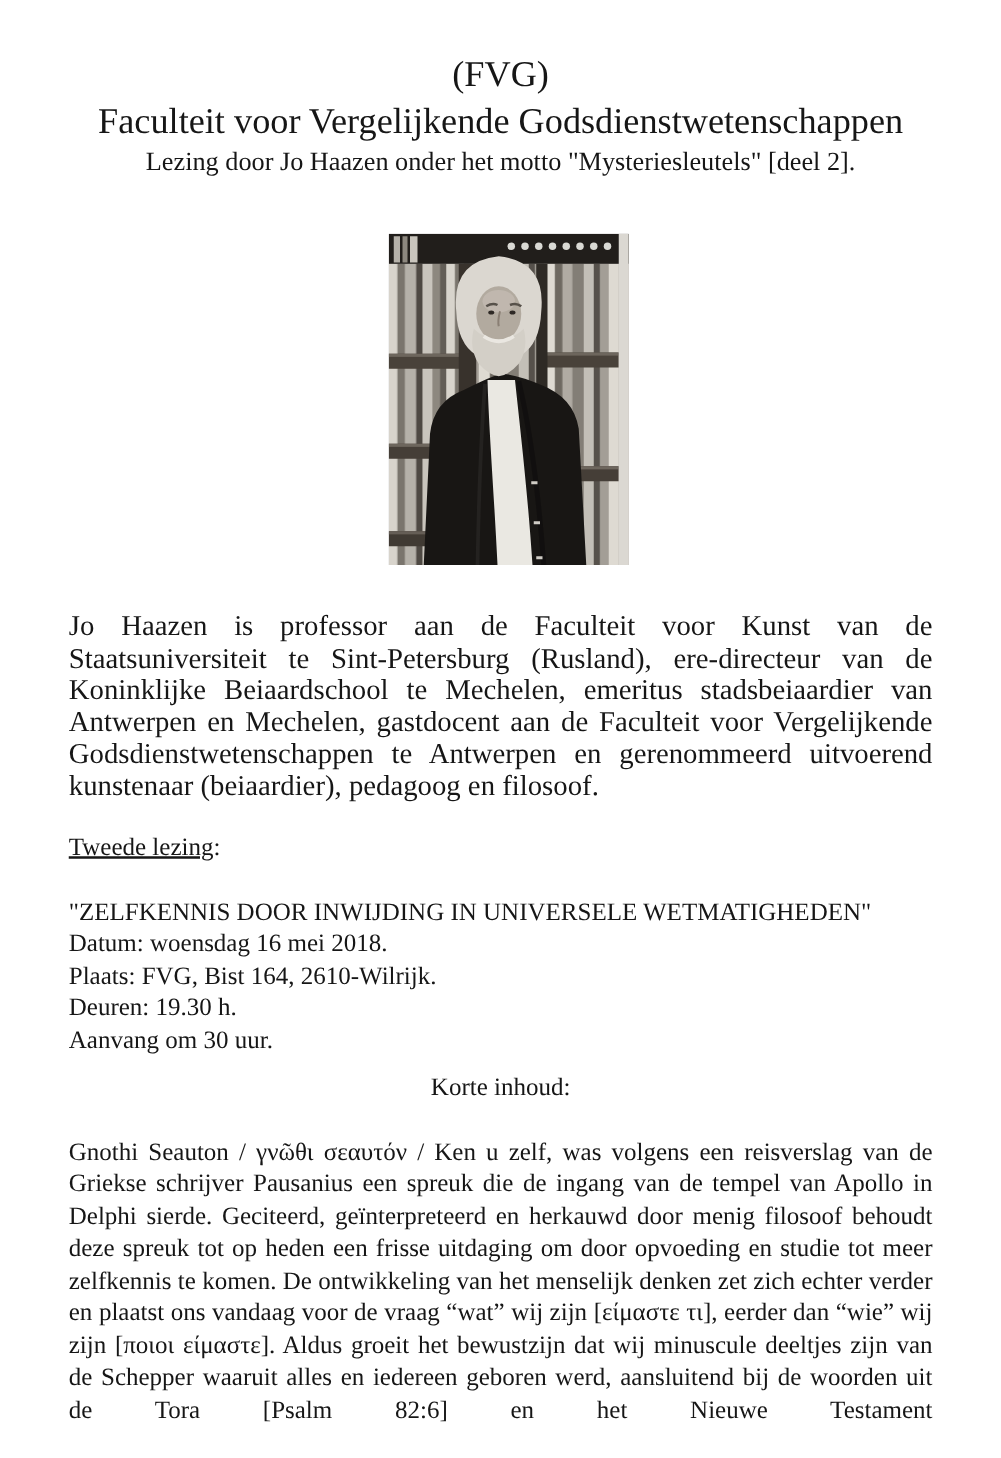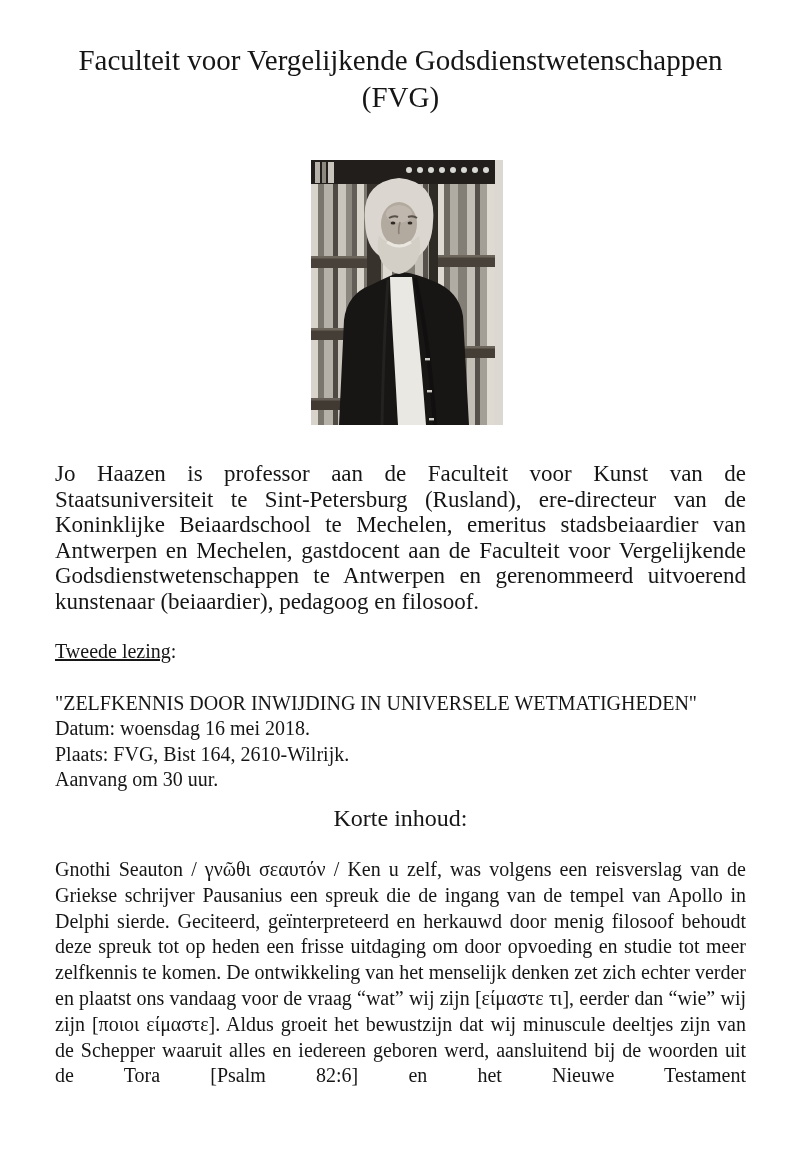--- a/index.html
+++ b/index.html
@@ -54,43 +54,44 @@
   }
   .section-label .underlined { text-decoration: underline; }
   .lecture-block {
     margin: 26px 0 0 0;
     font-size: 20px;
     line-height: 25.5px;
   }
   .lecture-title { white-space: nowrap; }
   .summary-heading {
     margin: 13px 0 1px 0;
-    font-size: 24px;
+    font-size: 20px;
     line-height: 25.5px;
     font-weight: normal;
     text-align: center;
   }
   .summary-body {
     margin: 26px 0 0 0;
     font-size: 20px;
     line-height: 25.8px;
     text-align: justify;
     text-align-last: justify;
   }
 </style>
 </head>
 <body>
 
 <div class="page">
 
   <h1 class="title">
+    <span class="title-line">(FVG)</span>
     <span class="title-line">Faculteit voor Vergelijkende Godsdienstwetenschappen</span>
-    <span class="title-line">(FVG)</span>
   </h1>
 
+  <p class="subtitle">Lezing door Jo Haazen onder het motto "Mysteriesleutels" [deel 2].</p>
 
   <figure class="photo-figure">
     <svg width="192" height="265" viewBox="0 0 192 265">
       <defs>
         <pattern id="booksA" width="46" height="265" patternUnits="userSpaceOnUse">
           <rect width="46" height="265" fill="#9c978f"></rect>
           <rect x="0" width="7" height="265" fill="#d8d4cc"></rect>
           <rect x="7" width="6" height="265" fill="#7a756d"></rect>
           <rect x="13" width="9" height="265" fill="#b5b1a9"></rect>
           <rect x="22" width="5" height="265" fill="#4e4943"></rect>
@@ -179,20 +180,21 @@
   </figure>
 
   <p class="bio">Jo Haazen is professor aan de Faculteit voor Kunst van de Staatsuniversiteit te Sint-Petersburg (Rusland), ere-directeur van de Koninklijke Beiaardschool te Mechelen, emeritus stadsbeiaardier van Antwerpen en Mechelen, gastdocent aan de Faculteit voor Vergelijkende Godsdienstwetenschappen te Antwerpen en gerenommeerd uitvoerend kunstenaar (beiaardier), pedagoog en filosoof.</p>
 
   <p class="section-label"><span class="underlined">Tweede lezing</span><span>:</span></p>
 
   <div class="lecture-block">
     <div class="lecture-title">"ZELFKENNIS DOOR INWIJDING IN UNIVERSELE WETMATIGHEDEN"</div>
     <div>Datum: woensdag 16 mei 2018.</div>
     <div>Plaats: FVG, Bist 164, 2610-Wilrijk.</div>
+    <div>Deuren: 19.30 h.</div>
     <div>Aanvang om 30 uur.</div>
   </div>
 
   <h2 class="summary-heading">Korte inhoud:</h2>
 
   <p class="summary-body">Gnothi Seauton / γνῶθι σεαυτόν / Ken u zelf, was volgens een reisverslag van de Griekse schrijver Pausanius een spreuk die de ingang van de tempel van Apollo in Delphi sierde. Geciteerd, geïnterpreteerd en herkauwd door menig filosoof behoudt deze spreuk tot op heden een frisse uitdaging om door opvoeding en studie tot meer zelfkennis te komen. De ontwikkeling van het menselijk denken zet zich echter verder en plaatst ons vandaag voor de vraag “wat” wij zijn [είμαστε τι], eerder dan “wie” wij zijn [ποιοι είμαστε]. Aldus groeit het bewustzijn dat wij minuscule deeltjes zijn van de Schepper waaruit alles en iedereen geboren werd, aansluitend bij de woorden uit de Tora [Psalm 82:6] en het Nieuwe Testament</p>
 
 </div>
 
 </body></html>

